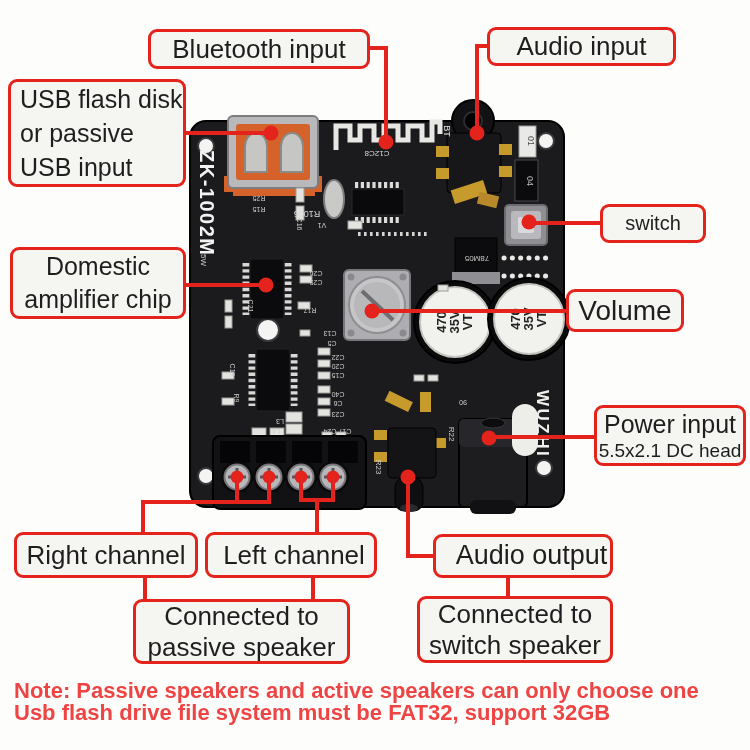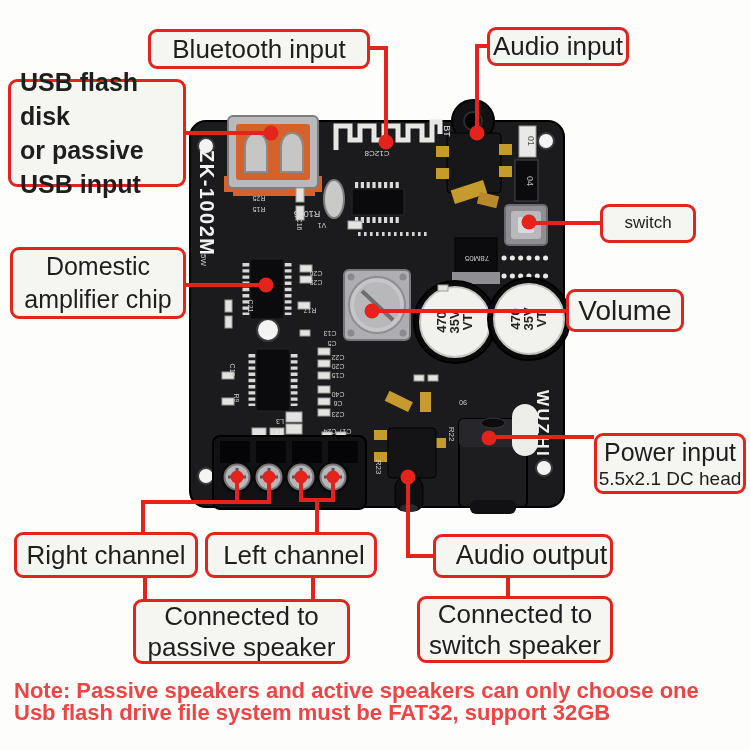--- a/index.html
+++ b/index.html
@@ -4,21 +4,21 @@
 <style>
   html,body{margin:0;padding:0;background:#fff;}
   #stage{position:relative;width:750px;height:750px;background:#fdfdfc;overflow:hidden;
          font-family:"Liberation Sans",sans-serif;}
   #boardsvg{position:absolute;left:0;top:0;}
   svg text{font-family:"Liberation Sans",sans-serif;}
   .callout{position:absolute;box-sizing:border-box;background:#f5f5f2;
            border:3px solid #e3231c;border-radius:9px;color:#1e1e1e;
            display:flex;flex-direction:column;align-items:center;justify-content:center;
            text-align:center;line-height:1.18;}
-  .callout.left{align-items:flex-start;text-align:left;padding-left:9px;font-weight:bold;}
+  .callout.left{align-items:flex-start;text-align:left;padding-left:9px;}
   .note{position:absolute;color:#ef4444;font-weight:bold;white-space:nowrap;}
 </style>
 </head>
 <body>
 
 <div id="stage">
 
   <svg id="boardsvg" width="750" height="750" viewBox="0 0 750 750">
 
     <g>
@@ -272,44 +272,44 @@
       <circle cx="269" cy="477" r="6.5"></circle>
       <circle cx="301" cy="477" r="6.5"></circle>
       <circle cx="333" cy="477" r="6.5"></circle>
     </g>
   </svg>
 
   <div class="callout" style="left:148px;top:29px;width:222px;height:40px;font-size:26px;justify-content:center;">
     <span>Bluetooth input</span>
   </div>
 
-  <div class="callout" style="left:487px;top:27px;width:142px;height:39px;font-size:26px;">
+  <div class="callout" style="left:487px;top:27px;width:189px;height:39px;font-size:26px;">
     <span>Audio input</span>
   </div>
 
   <div class="callout left" style="left:8px;top:79px;width:178px;height:108px;font-size:25px;line-height:34px;">
     <span>USB flash disk</span>
     <span>or passive</span>
     <span>USB input</span>
   </div>
 
-  <div class="callout" style="left:600px;top:204px;width:96px;height:39px;font-size:17px;text-align:right;">
+  <div class="callout" style="left:600px;top:204px;width:106px;height:39px;font-size:20px;text-align:right;">
     <span>switch</span>
   </div>
 
   <div class="callout" style="left:10px;top:247px;width:176px;height:72px;font-size:25px;line-height:33px;">
     <span>Domestic</span>
     <span>amplifier chip</span>
   </div>
 
   <div class="callout" style="left:566px;top:289px;width:118px;height:43px;font-size:28px;">
     <span>Volume</span>
   </div>
 
-  <div class="callout" style="left:594px;top:405px;width:152px;height:61px;font-size:25px;line-height:29px;margin-top:28px;">
+  <div class="callout" style="left:594px;top:405px;width:152px;height:61px;font-size:25px;line-height:29px;">
     <span>Power input</span>
     <span style="font-size:19px;line-height:23px;">5.5x2.1 DC head</span>
   </div>
 
   <div class="callout" style="left:14px;top:532px;width:184px;height:46px;font-size:26px;">
     <span>Right channel</span>
   </div>
 
   <div class="callout" style="left:205px;top:532px;width:172px;height:46px;font-size:26px;padding-left:6px;">
     <span>Left channel</span>

